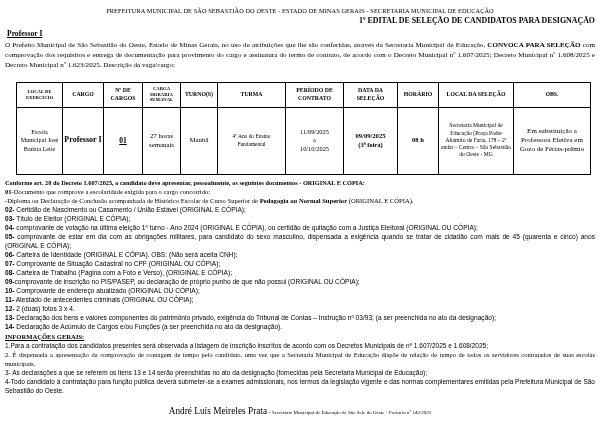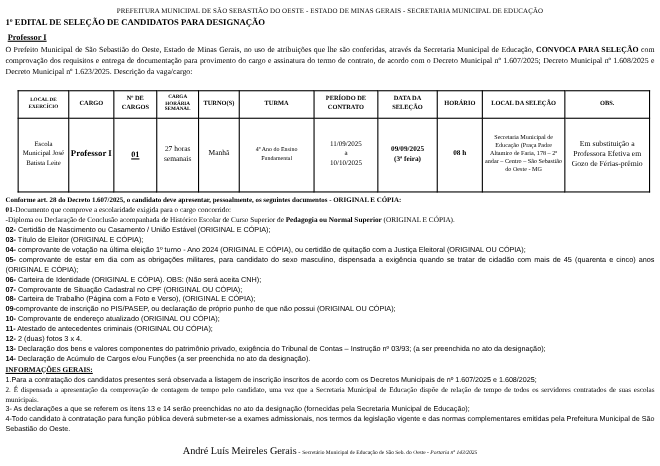--- a/index.html
+++ b/index.html
@@ -5,21 +5,21 @@
   html,body{margin:0;padding:0;background:#e8e8e8;}
   .page{
     width:600px;height:424px;background:#ffffff;color:#000;
     box-sizing:border-box;padding:7px 5px 0 5px;overflow:hidden;
     position:relative;
   }
   .serif{font-family:"Liberation Serif","DejaVu Serif",serif;}
   .sans{font-family:"Liberation Sans","DejaVu Sans",sans-serif;}
 
   .org-line{font-size:6.3px;text-align:center;letter-spacing:.1px;}
-  .title{font-size:7.9px;font-weight:bold;text-align:left;margin-top:1.5px;}
+  .title{font-size:7.9px;font-weight:bold;text-align:right;margin-top:1.5px;}
   .role{font-size:7.6px;font-weight:bold;text-decoration:underline;margin-top:4px;margin-left:2px;}
   .intro{font-size:7.1px;line-height:10px;text-align:justify;margin:2px 0 12px 0;}
 
   table.vacancy{border-collapse:collapse;table-layout:fixed;width:574px;margin:7px 0 0 11px;}
   table.vacancy th,table.vacancy td{border:1px solid #000;text-align:center;vertical-align:middle;padding:1px;overflow:hidden;}
   table.vacancy th{font-size:5.8px;font-weight:bold;line-height:1.25;height:22px;}
   table.vacancy th.th-sm{font-size:4.7px;}
   table.vacancy td{height:64px;line-height:1.3;}
   .c-local{font-size:6.2px;}
   .c-cargo{font-size:8px;font-weight:bold;padding:0 5px;}
@@ -128,15 +128,15 @@
   <div class="doc-line sans"><b>12-</b><span> 2 (duas) fotos 3 x 4.</span></div>
   <div class="doc-line sans"><b>13-</b><span> Declaração dos bens e valores componentes do patrimônio privado, exigência do Tribunal de Contas – Instrução nº 03/93; (a ser preenchida no ato da designação);</span></div>
   <div class="doc-line sans"><b>14-</b><span> Declaração de Acúmulo de Cargos e/ou Funções (a ser preenchida no ato da designação).</span></div>
 
   <div class="info-heading serif">INFORMAÇÕES GERAIS:</div>
   <div class="info-line sans">1.Para a contratação dos candidatos presentes será observada a listagem de inscrição inscritos de acordo com os Decretos Municipais de nº 1.607/2025 e 1.608/2025;</div>
   <div class="info-line serif just">2. É dispensada a apresentação da comprovação de contagem de tempo pelo candidato, uma vez que a Secretaria Municipal de Educação dispõe de relação de tempo de todos os servidores contratados de suas escolas municipais.</div>
   <div class="info-line sans">3- As declarações a que se referem os itens 13 e 14 serão preenchidas no ato da designação (fornecidas pela Secretaria Municipal de Educação);</div>
   <div class="info-line sans just">4-Todo candidato à contratação para função pública deverá submeter-se a exames admissionais, nos termos da legislação vigente e das normas complementares emitidas pela Prefeitura Municipal de São Sebastião do Oeste.</div>
 
-  <div class="signature serif"><span class="sig-name">André Luís Meireles Gerais</span><span class="sig-sep"> - </span><span class="sig-role">Secretário Municipal de Educação de São Seb. do Oeste - </span><span class="sig-portaria">Portaria nº 143/2025</span></div>
+  <div class="signature serif"><span class="sig-name">André Luís Meireles Prata</span><span class="sig-sep"> - </span><span class="sig-role">Secretário Municipal de Educação de São Seb. do Oeste - </span><span class="sig-portaria">Portaria nº 143/2025</span></div>
 
 </div>
 
 </body></html>

